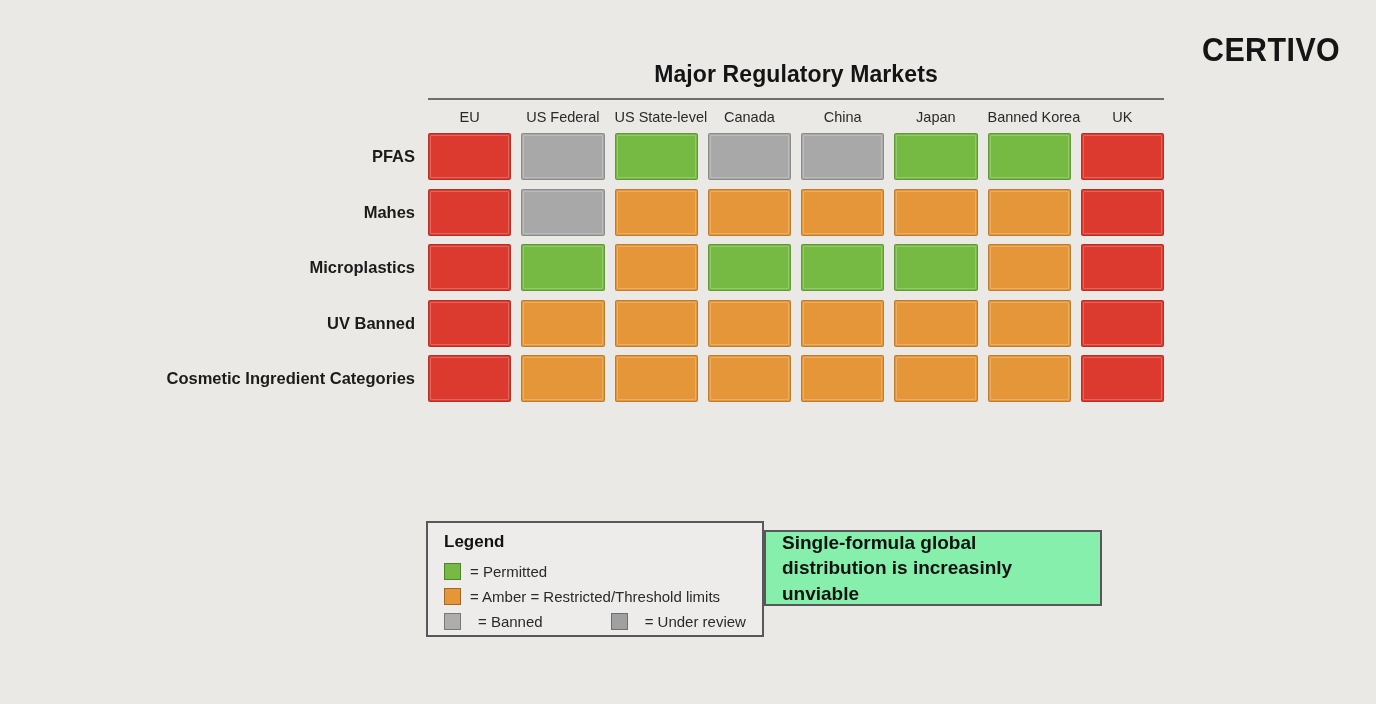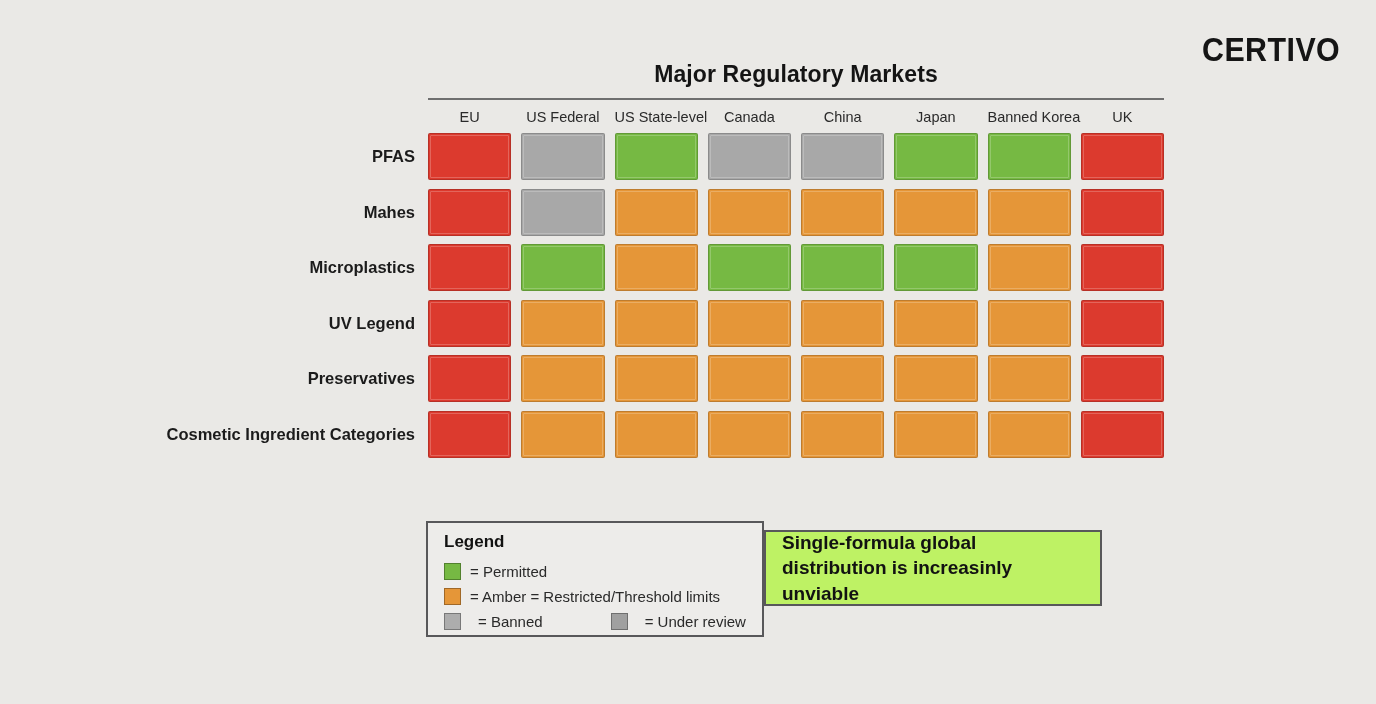--- a/index.html
+++ b/index.html
@@ -153,21 +153,21 @@
   #legend-line-3 { gap: 8px; }
   #legend-line-3 .legend-spacer { width: 52px; flex: none; }
 
   
   #callout-box {
     position: absolute;
     left: 764px;
     top: 530px;
     width: 338px;
     height: 76px;
-    background: #bef264;
+    background: #86efac;
     border: 2px solid #58585a;
     box-sizing: border-box;
     display: flex;
     align-items: center;
     padding: 12px 16px;
   }
   #callout-text {
     font-size: 19px;
     font-weight: bold;
     line-height: 1.32;
@@ -220,32 +220,21 @@
         <div class="cell" style="background: rgb(220, 58, 46);"></div>
         <div class="cell" style="background: rgb(118, 185, 67);"></div>
         <div class="cell" style="background: rgb(229, 150, 56);"></div>
         <div class="cell" style="background: rgb(118, 185, 67);"></div>
         <div class="cell" style="background: rgb(118, 185, 67);"></div>
         <div class="cell" style="background: rgb(118, 185, 67);"></div>
         <div class="cell" style="background: rgb(229, 150, 56);"></div>
         <div class="cell" style="background: rgb(220, 58, 46);"></div>
       </div>
       <div class="grid-row matrix-row">
-        <div class="row-label">UV Legend</div>
-        <div class="cell" style="background: rgb(220, 58, 46);"></div>
-        <div class="cell" style="background: rgb(229, 150, 56);"></div>
-        <div class="cell" style="background: rgb(229, 150, 56);"></div>
-        <div class="cell" style="background: rgb(229, 150, 56);"></div>
-        <div class="cell" style="background: rgb(229, 150, 56);"></div>
-        <div class="cell" style="background: rgb(229, 150, 56);"></div>
-        <div class="cell" style="background: rgb(229, 150, 56);"></div>
-        <div class="cell" style="background: rgb(220, 58, 46);"></div>
-      </div>
-      <div class="grid-row matrix-row">
-        <div class="row-label">Preservatives</div>
+        <div class="row-label">UV Banned</div>
         <div class="cell" style="background: rgb(220, 58, 46);"></div>
         <div class="cell" style="background: rgb(229, 150, 56);"></div>
         <div class="cell" style="background: rgb(229, 150, 56);"></div>
         <div class="cell" style="background: rgb(229, 150, 56);"></div>
         <div class="cell" style="background: rgb(229, 150, 56);"></div>
         <div class="cell" style="background: rgb(229, 150, 56);"></div>
         <div class="cell" style="background: rgb(229, 150, 56);"></div>
         <div class="cell" style="background: rgb(220, 58, 46);"></div>
       </div>
       <div class="grid-row matrix-row">

